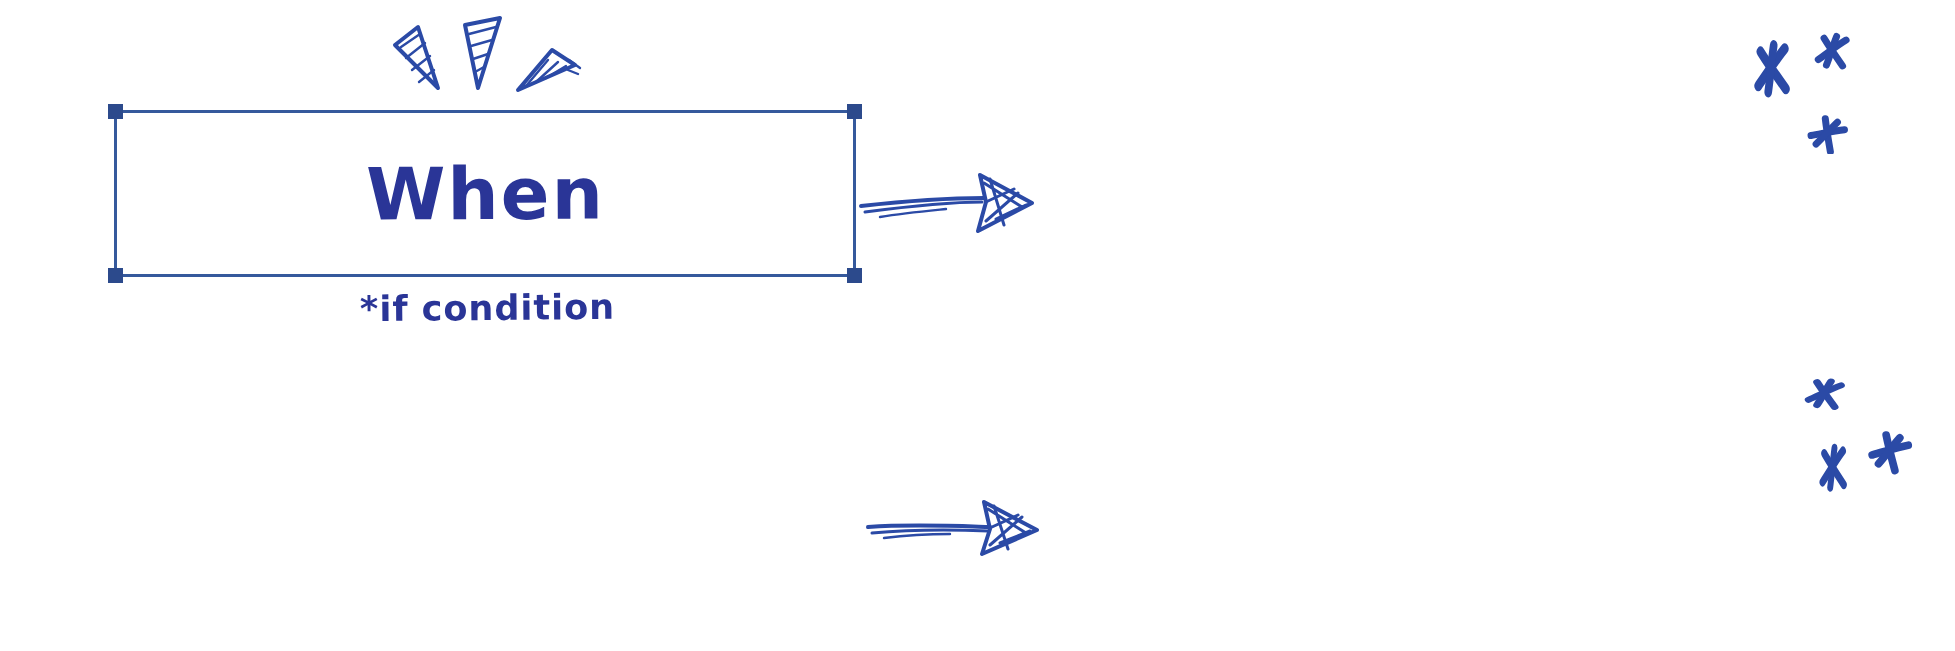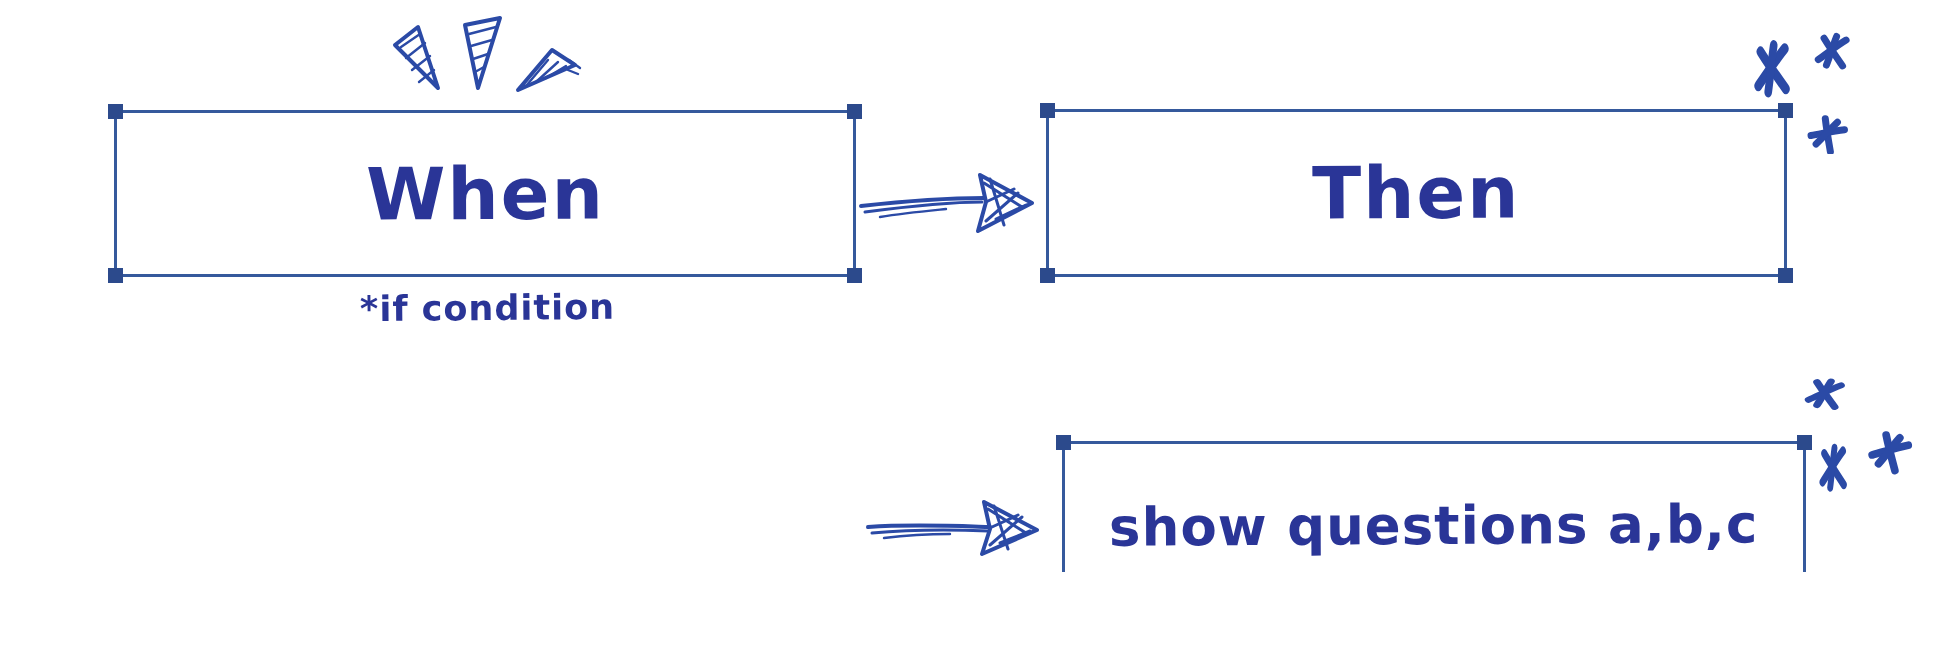--- a/index.html
+++ b/index.html
@@ -91,52 +91,38 @@
   <svg class="doodle" style="left:856px;top:165px" width="185" height="75" viewBox="0 0 185 75">
     <path d="M5,41 C50,36 95,33 128,33" stroke-width="4" stroke-linecap="round"></path>
     <path d="M9,47 C55,41 100,37 126,37" stroke-width="3" stroke-linecap="round"></path>
     <path d="M24,52 C48,48 70,46 90,44" stroke-width="2.4" stroke-linecap="round"></path>
     <path d="M124,10 L176,38 L122,66 L130,37 Z" stroke-width="4" stroke-linejoin="round"></path>
     <g stroke-width="3" stroke-linecap="round">
       <path d="M128,18 L166,42 M130,56 L162,28 M134,14 L148,60 M140,54 L170,40 M132,36 L158,24"></path>
     </g>
   </svg>
 
-  <div class="node" style="left:1046px;top:109px;width:741px;height:168px">
-    <span class="handle h-tl"></span>
-    <span class="handle h-tr"></span>
-    <span class="handle h-bl"></span>
-    <span class="handle h-br"></span>
-    <span class="node-label lg">Then</span>
-  </div>
 
   <svg class="doodle" style="left:1750px;top:32px" width="102" height="122" viewBox="0 0 102 122">
     <use href="#ast" transform="translate(5,12) scale(1.1,1.55)"></use>
     <use href="#ast" transform="translate(67,3) rotate(10 16 16)"></use>
     <use href="#ast" transform="translate(62,86) rotate(35 16 16)"></use>
   </svg>
 
 
   <svg class="doodle" style="left:862px;top:495px" width="182" height="64" viewBox="0 0 182 64">
     <path d="M6,32 C50,29 95,31 128,32" stroke-width="4" stroke-linecap="round"></path>
     <path d="M10,38 C55,34 100,35 126,36" stroke-width="3" stroke-linecap="round"></path>
     <path d="M22,43 C46,40 68,39 88,39" stroke-width="2.4" stroke-linecap="round"></path>
     <path d="M122,7 L175,35 L120,59 L128,34 Z" stroke-width="4" stroke-linejoin="round"></path>
     <g stroke-width="3" stroke-linecap="round">
       <path d="M126,14 L164,38 M128,50 L160,22 M132,11 L146,54 M138,48 L168,36 M130,32 L156,20"></path>
     </g>
   </svg>
 
-  <div class="node" style="left:1062px;top:441px;width:744px;height:168px">
-    <span class="handle h-tl"></span>
-    <span class="handle h-tr"></span>
-    <span class="handle h-bl"></span>
-    <span class="handle h-br"></span>
-    <span class="node-label md">show questions a,b,c</span>
-  </div>
 
   <svg class="doodle" style="left:1802px;top:374px" width="112" height="118" viewBox="0 0 112 118">
     <use href="#ast" transform="translate(6,6) scale(1.1,0.85) rotate(15 16 16)"></use>
     <use href="#ast" transform="translate(18,73) scale(0.85,1.3)"></use>
     <use href="#ast" transform="translate(71,60) scale(1.1) rotate(30 16 16)"></use>
   </svg>
 
 </div>
 
 </body></html>

